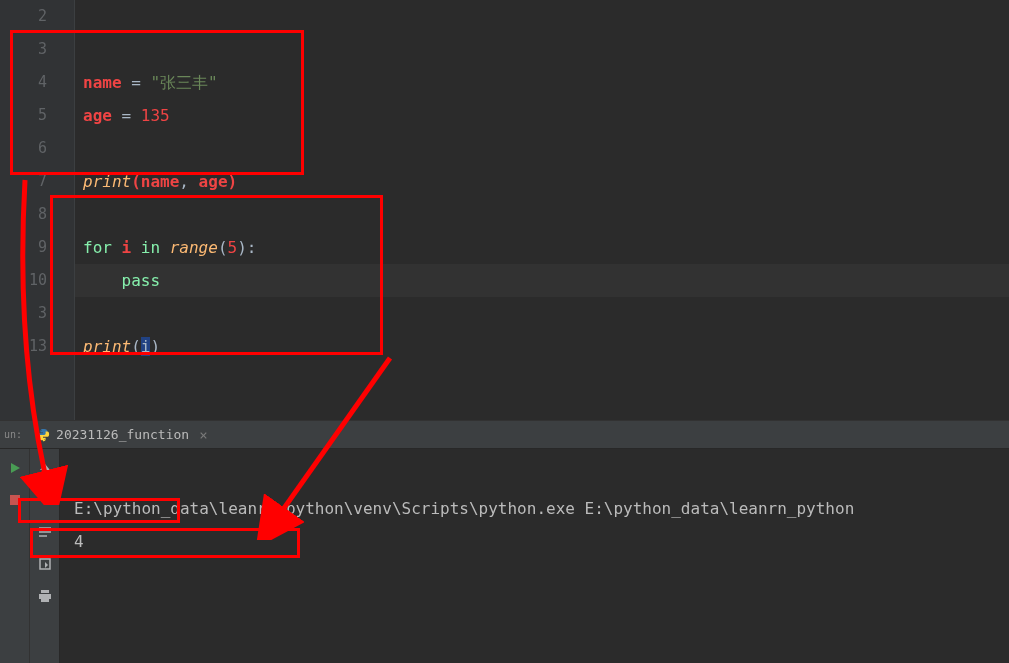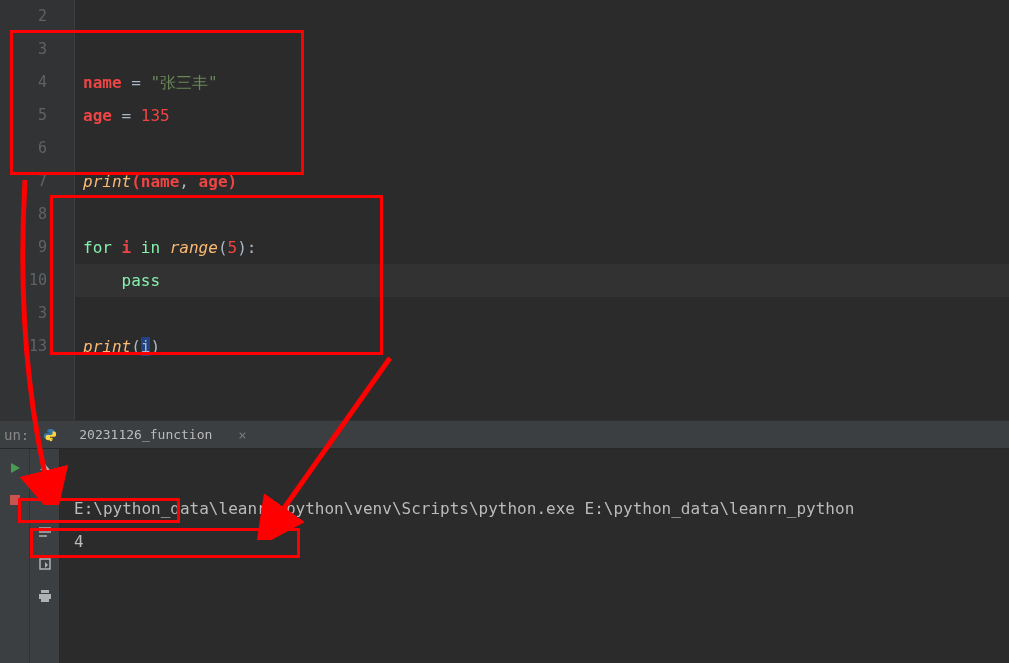--- a/index.html
+++ b/index.html
@@ -74,25 +74,25 @@
     height: 29px;
     background: #3c3f41;
     border-top: 1px solid #323232;
     border-bottom: 1px solid #282828;
     display: flex;
     align-items: center;
     padding-left: 4px;
     color: #bbbbbb;
     font-size: 13px;
   }
-  .run-label { color: #888; font-size: 14px; padding-right: 6px; }
+  .run-label { color: #888; font-size: 10px; padding-right: 6px; }
   .tab {
     display: flex;
     align-items: center;
-    gap: 22px;
+    gap: 6px;
     padding: 0 8px;
     height: 100%;
     color: #bbbbbb;
   }
   .py-icon {
     width: 14px; height: 14px;
   }
   .close-x { color: #7a7a7a; font-size: 14px; margin-left: 4px; }
   .panel-body {
     display: flex;

